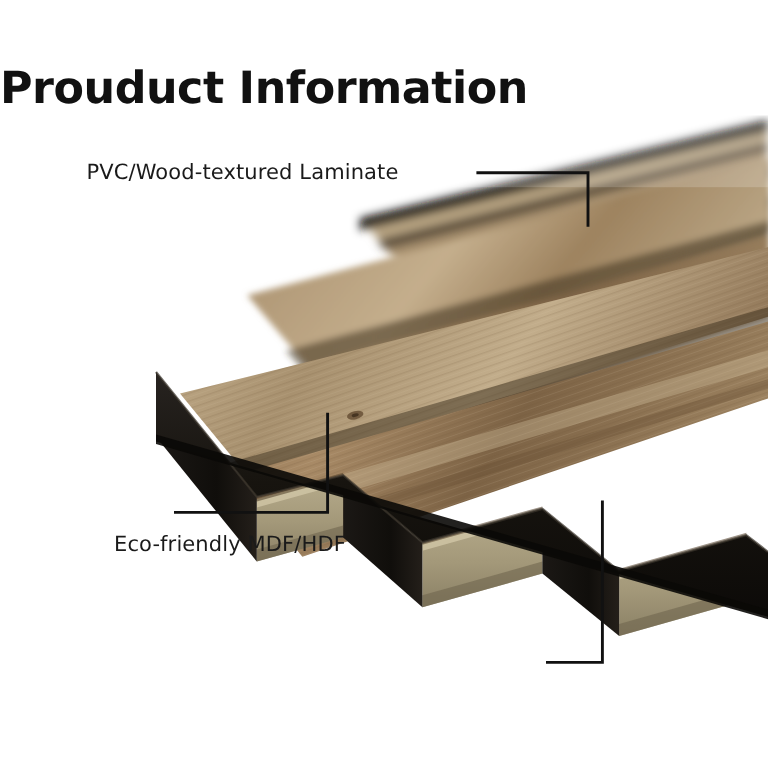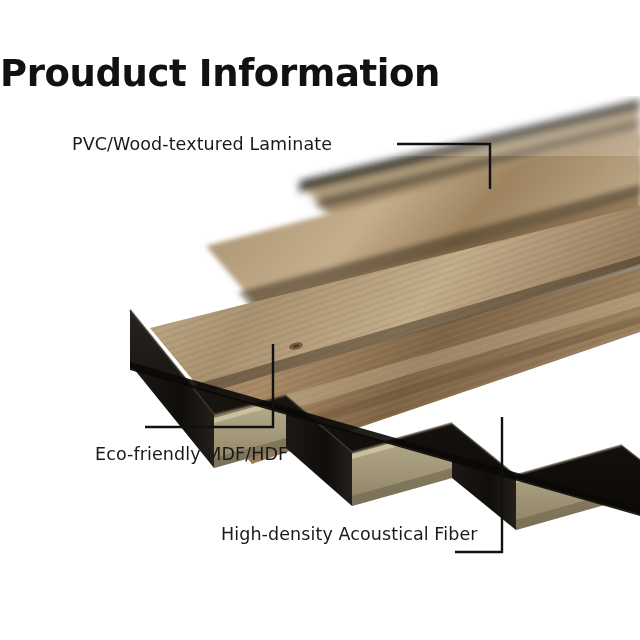--- a/index.html
+++ b/index.html
@@ -217,15 +217,14 @@
   <svg id="leaders">
     <polyline points="397,144 490,144 490,189" fill="none" stroke="#111111" stroke-width="2.4"></polyline>
     <polyline points="145,427 273,427 273,344" fill="none" stroke="#111111" stroke-width="2.4"></polyline>
     <polyline points="455,552 502,552 502,417" fill="none" stroke="#111111" stroke-width="2.4"></polyline>
   </svg>
 
   <div class="callout-label" id="label-mdf">Eco-friendly MDF/HDF</div>
 
   <div class="callout-label" id="label-laminate">PVC/Wood-textured Laminate</div>
 
-  <div class="callout-label" id="label-fiber">High-density Acoustical Fiber</div>
 
 </div>
 
 </body></html>

